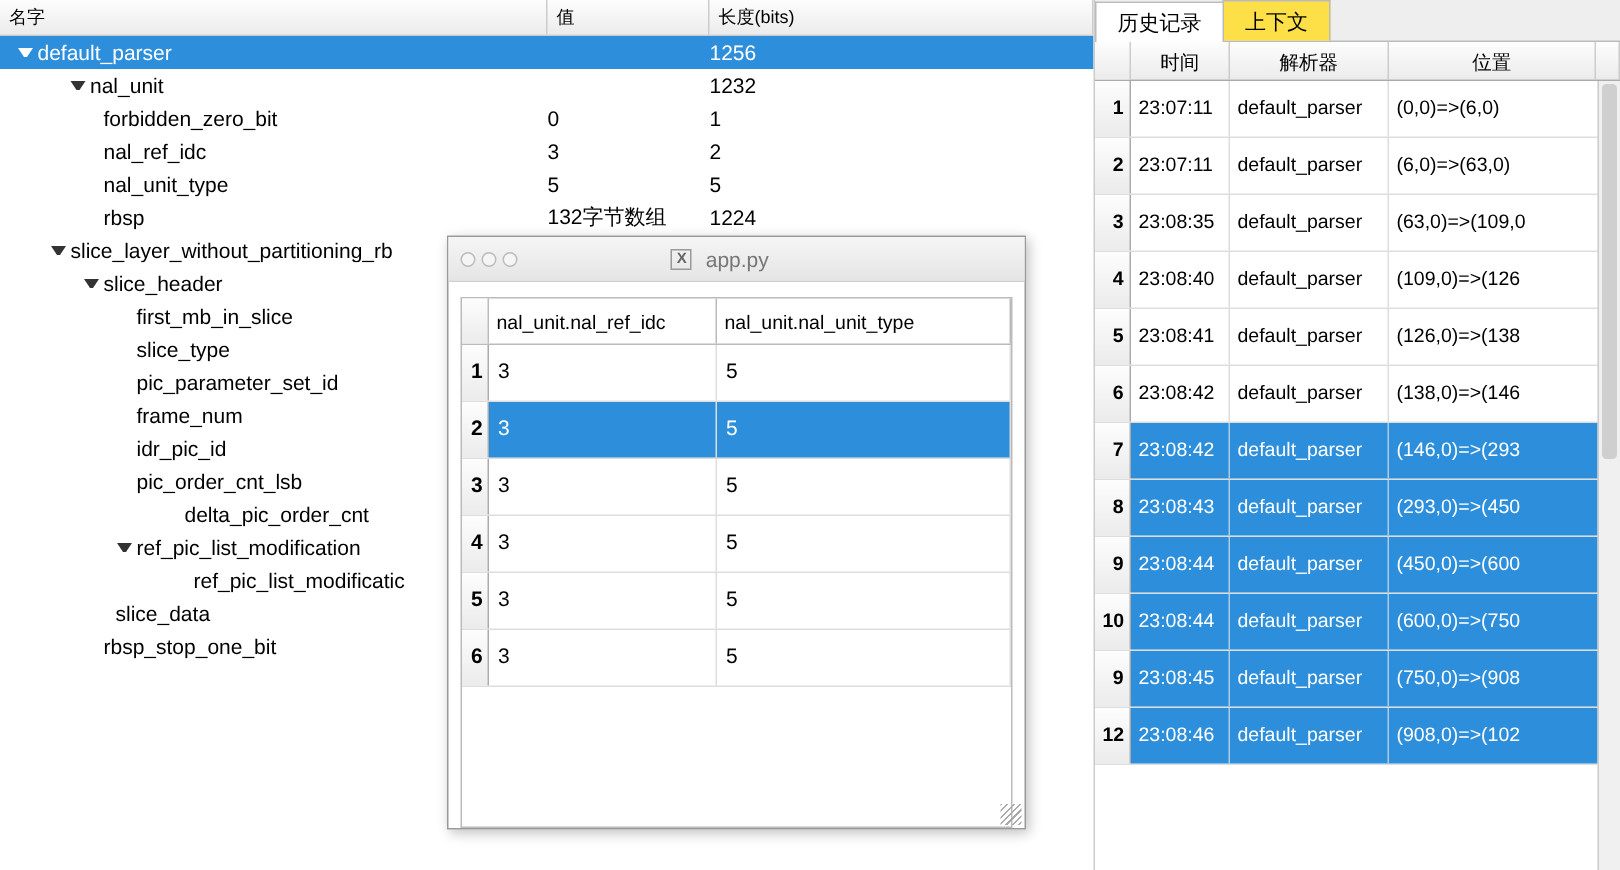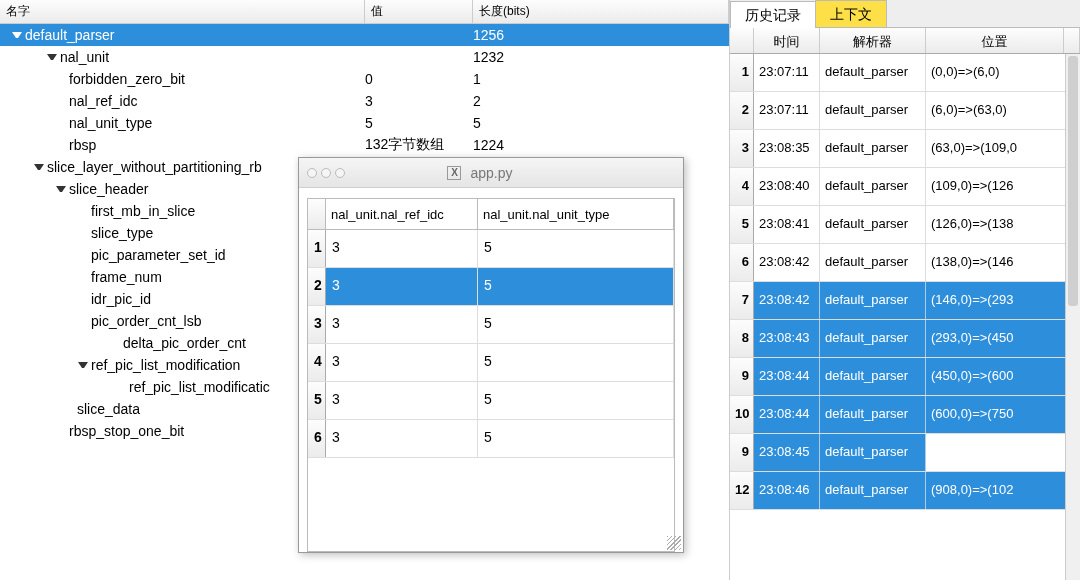--- a/index.html
+++ b/index.html
@@ -482,20 +482,21 @@
       <div class="hist-row selected">
         <div class="rcol-idx">10</div>
         <div class="rcol-time">23:08:44</div>
         <div class="rcol-parser">default_parser</div>
         <div class="rcol-pos">(600,0)=&gt;(750</div>
       </div>
       <div class="hist-row selected">
         <div class="rcol-idx">9</div>
         <div class="rcol-time">23:08:45</div>
         <div class="rcol-parser">default_parser</div>
+        <div class="rcol-pos">(750,0)=&gt;(908</div>
       </div>
       <div class="hist-row selected">
         <div class="rcol-idx">12</div>
         <div class="rcol-time">23:08:46</div>
         <div class="rcol-parser">default_parser</div>
         <div class="rcol-pos">(908,0)=&gt;(102</div>
       </div>
       <div class="right-scrollbar">
       <div class="scroll-thumb"></div>
     </div>

